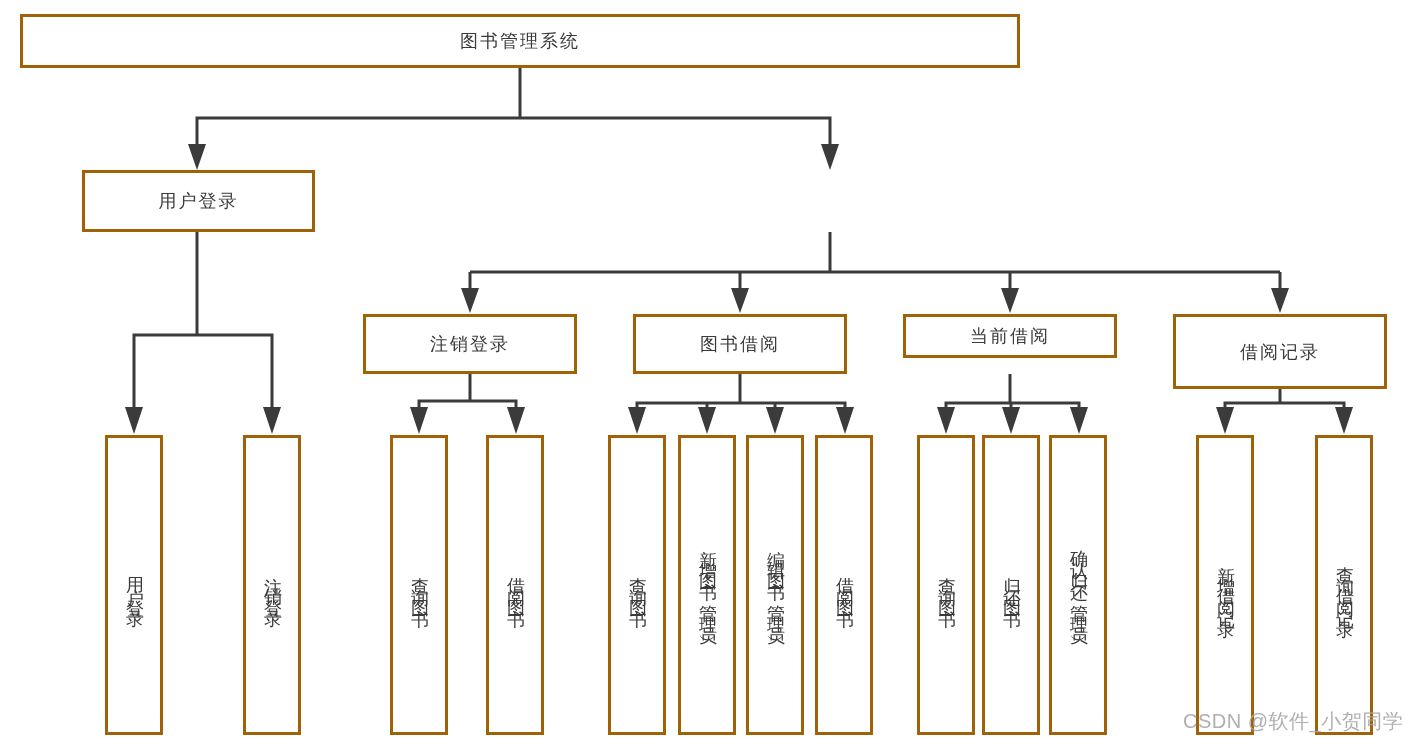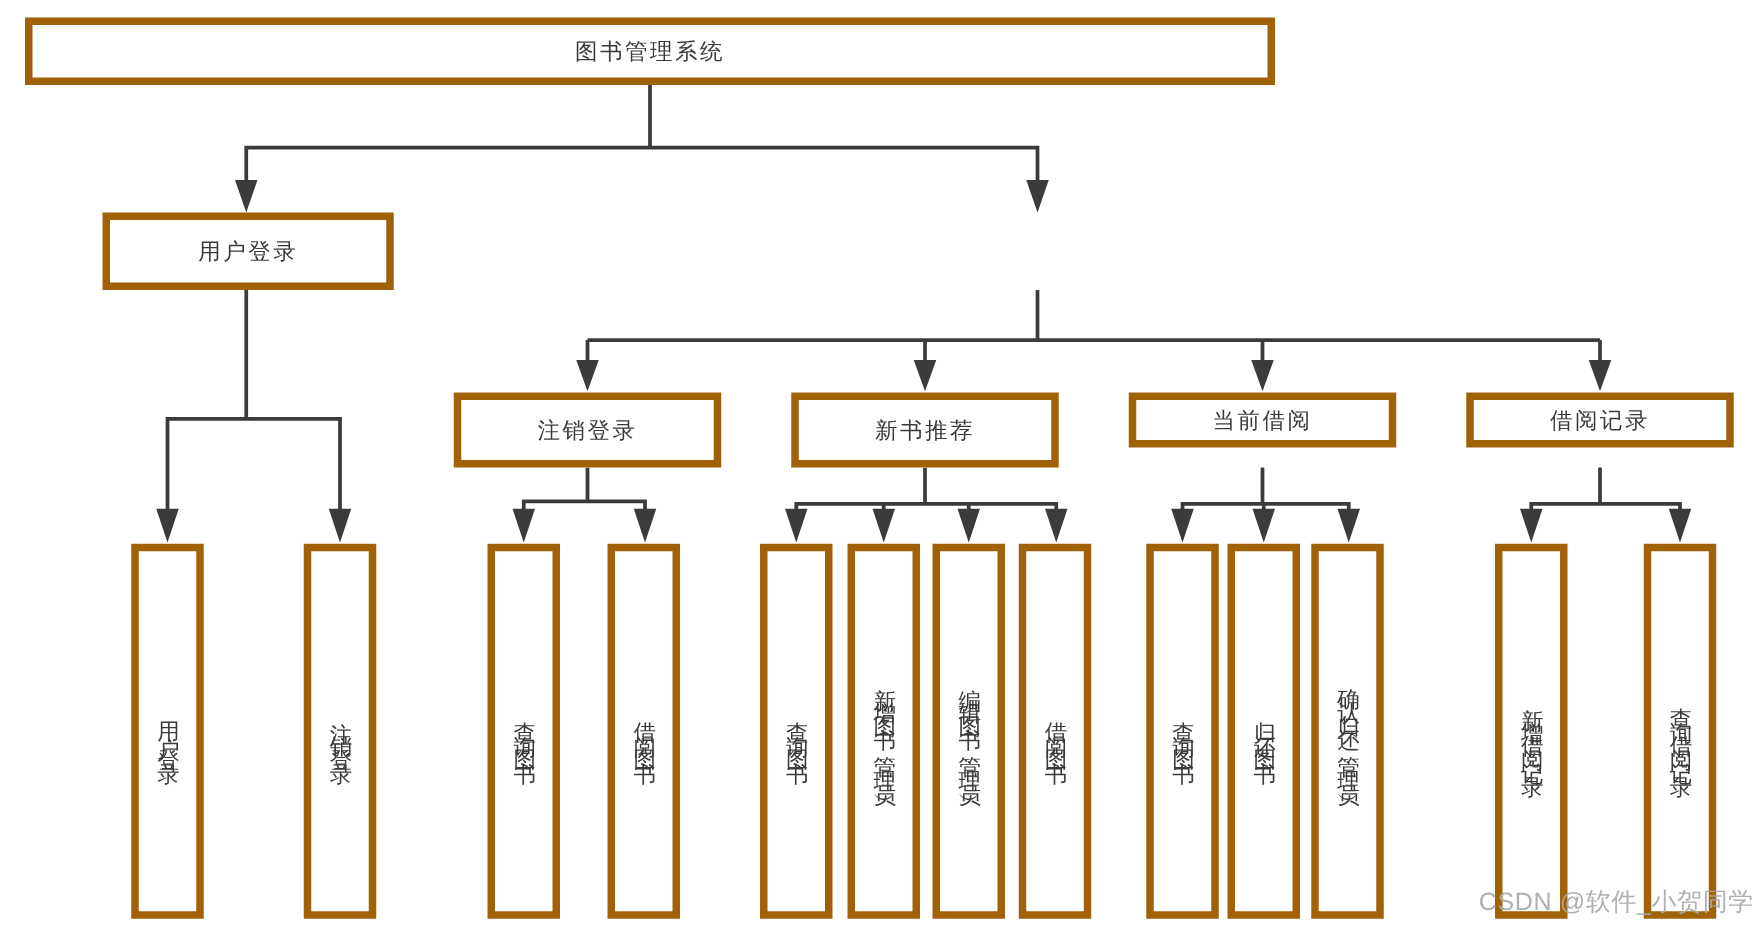--- a/index.html
+++ b/index.html
@@ -13,21 +13,21 @@
     overflow: hidden;
   }
   .connectors {
     position: absolute;
     left: 0; top: 0;
     width: 1405px; height: 747px;
     pointer-events: none;
   }
   .box {
     position: absolute;
-    border: 6px solid #a16207;
+    border: 3px solid #a16207;
     background: #ffffff;
     display: flex;
     align-items: center;
     justify-content: center;
   }
   .h-label {
     font-size: 18px;
     letter-spacing: 2px;
     color: #3a3a3a;
     white-space: nowrap;
@@ -119,26 +119,26 @@
   </div>
 
   <div class="box" style="left:82px;top:170px;width:233px;height:62px">
     <span class="h-label">用户登录</span>
   </div>
 
   <div class="box" style="left:363px;top:314px;width:214px;height:60px">
     <span class="h-label">注销登录</span>
   </div>
   <div class="box" style="left:633px;top:314px;width:214px;height:60px">
-    <span class="h-label">新书推荐</span>
+    <span class="h-label">图书借阅</span>
   </div>
   <div class="box" style="left:903px;top:314px;width:214px;height:44px">
     <span class="h-label">当前借阅</span>
   </div>
-  <div class="box" style="left:1173px;top:314px;width:214px;height:44px">
+  <div class="box" style="left:1173px;top:314px;width:214px;height:75px">
     <span class="h-label">借阅记录</span>
   </div>
 
   <div class="box v-box" style="left:105px;top:435px">
     <span class="v-label">用户登录</span>
   </div>
   <div class="box v-box" style="left:243px;top:435px">
     <span class="v-label">注销登录</span>
   </div>
 

